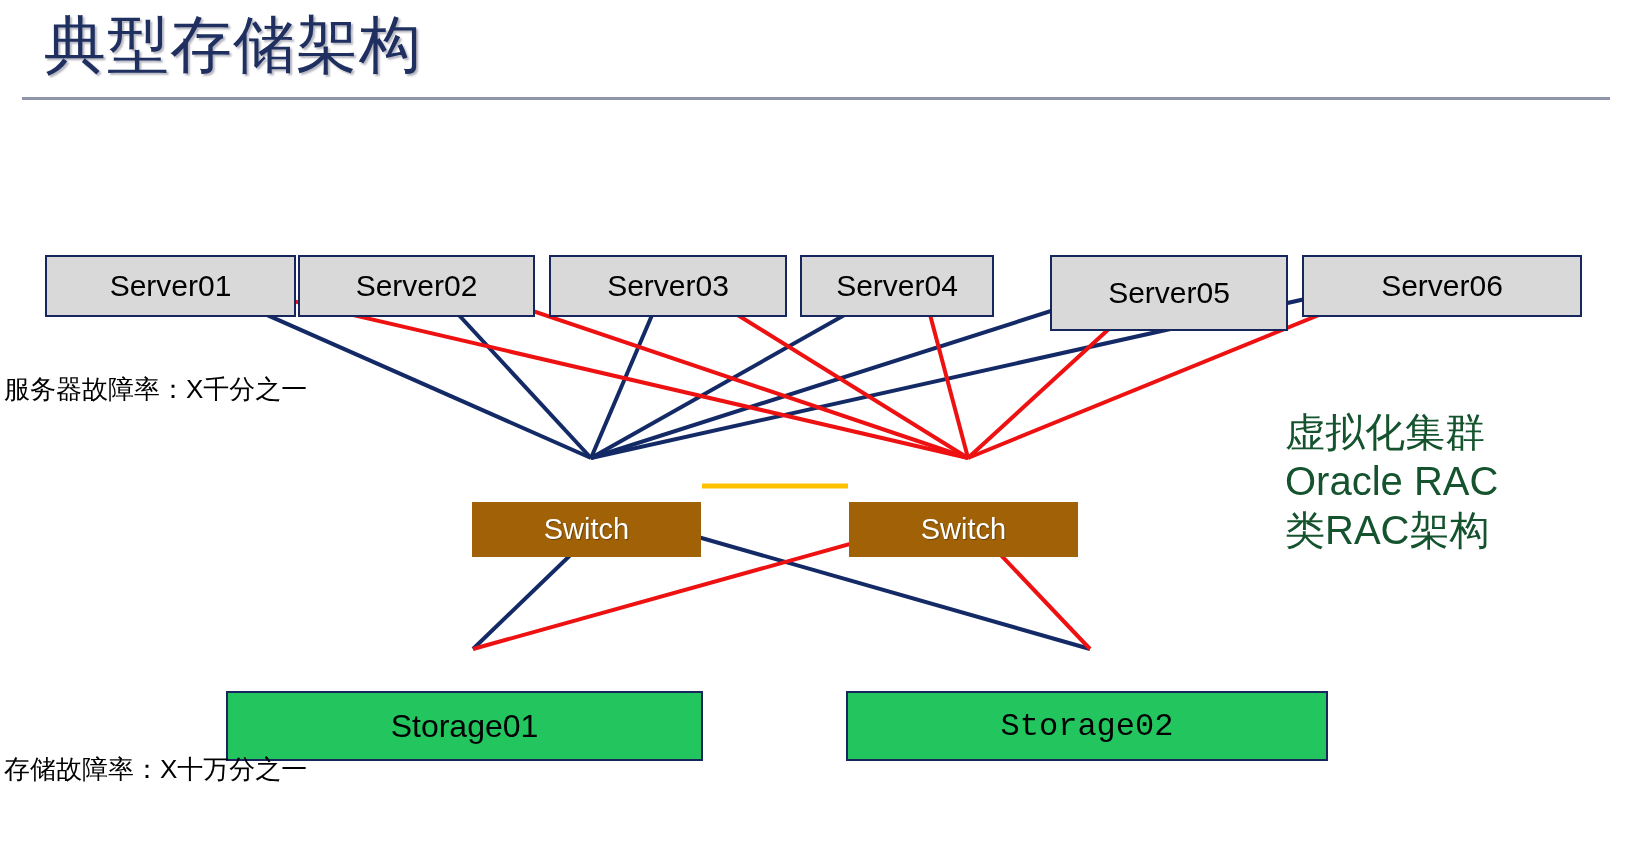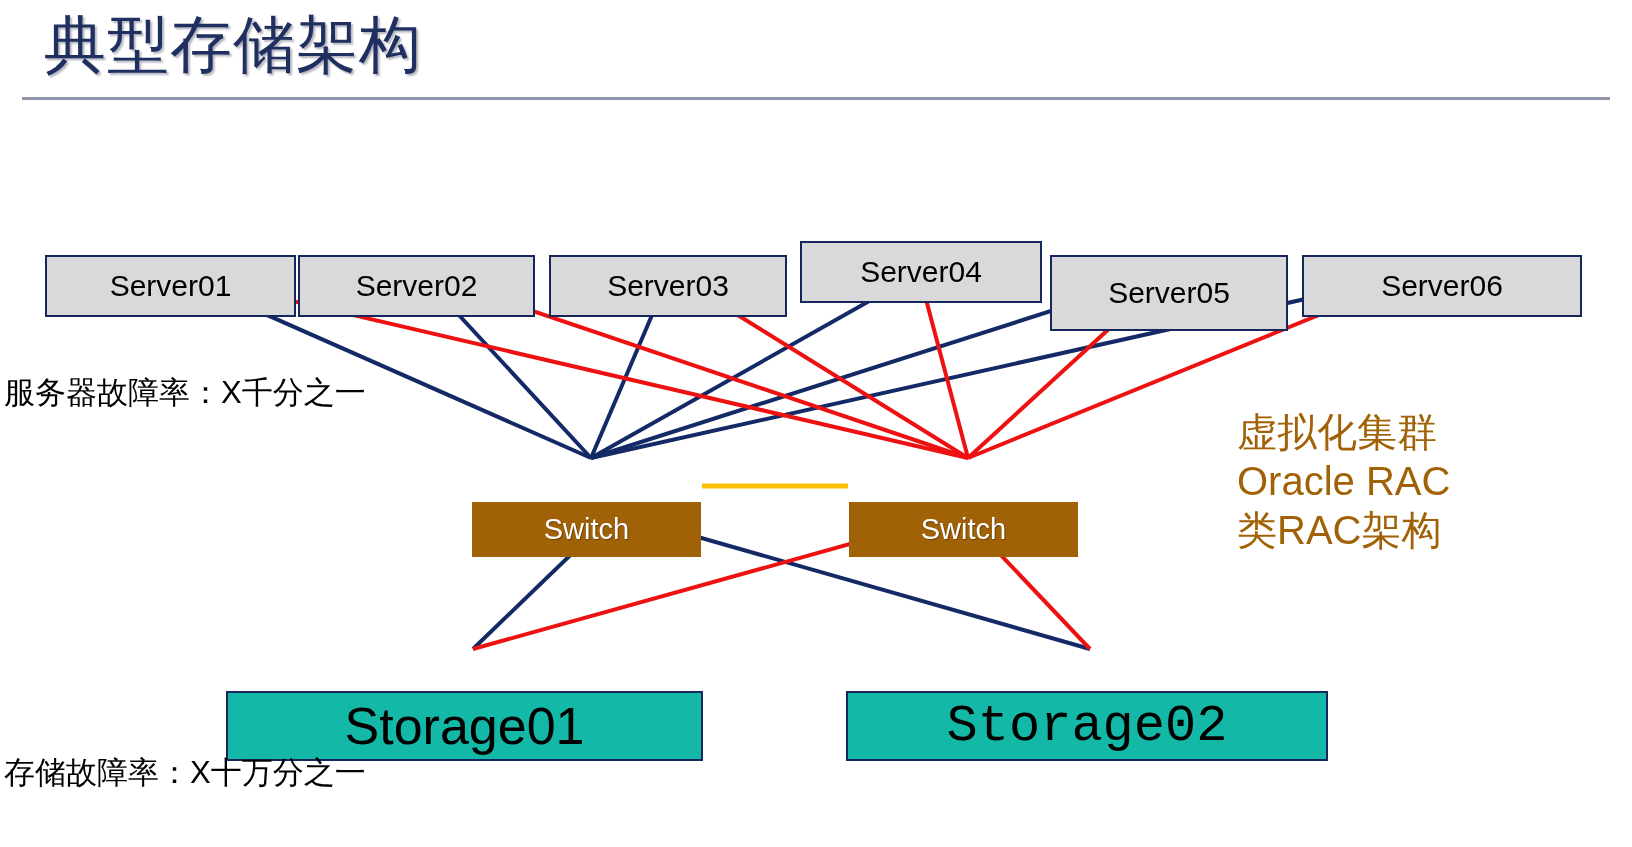--- a/index.html
+++ b/index.html
@@ -54,49 +54,49 @@
   }
   .switch-box {
     background: #a16207;
     border: none;
     color: #ffffff;
     font-size: 29px;
     height: 55px;
     text-shadow: 1px 1px 1px rgba(0,0,0,0.35);
   }
   .storage-box {
-    background: #14b8a6;
+    background: #22c55e;
     border: 2px solid #17265c;
     color: #000000;
-    font-size: 52px;
+    font-size: 32px;
     height: 49px;
   }
   #wires {
     position: absolute;
     left: 0;
     top: 0;
     width: 1632px;
     height: 847px;
     pointer-events: none;
   }
   .note {
     position: absolute;
-    font-size: 31px;
+    font-size: 26px;
     color: #000000;
     white-space: nowrap;
   }
   #note-server { left: 4px; top: 372px; }
   #note-storage { left: 4px; top: 752px; }
   #right-block {
     position: absolute;
-    left: 1237px;
+    left: 1285px;
     top: 408px;
     font-size: 40px;
     line-height: 49px;
-    color: #a16207;
+    color: #14532d;
     white-space: nowrap;
   }
 </style>
 </head>
 <body>
 
 <div id="slide">
 
   <div id="title">典型存储架构</div>
   <div id="title-rule"></div>
@@ -124,21 +124,21 @@
   <div id="nodes">
       <div class="node server-box" style="left: 45px; top: 211px; width: 251px; height: 62px;">
         <span>Server01</span>
       </div>
       <div class="node server-box" style="left: 298px; top: 211px; width: 237px; height: 62px;">
         <span>Server02</span>
       </div>
       <div class="node server-box" style="left: 549px; top: 211px; width: 238px; height: 62px;">
         <span>Server03</span>
       </div>
-      <div class="node server-box" style="left: 800px; top: 197px; width: 242px; height: 62px;">
+      <div class="node server-box" style="left: 800px; top: 211px; width: 194px; height: 62px;">
         <span>Server04</span>
       </div>
       <div class="node server-box" style="left: 1050px; top: 211px; width: 238px; height: 76px;">
         <span>Server05</span>
       </div>
       <div class="node server-box" style="left: 1302px; top: 211px; width: 280px; height: 62px;">
         <span>Server06</span>
       </div>
       <div class="node switch-box" style="left: 472px; top: 458px; width: 229px; height: 55px;">
         <span>Switch</span>

